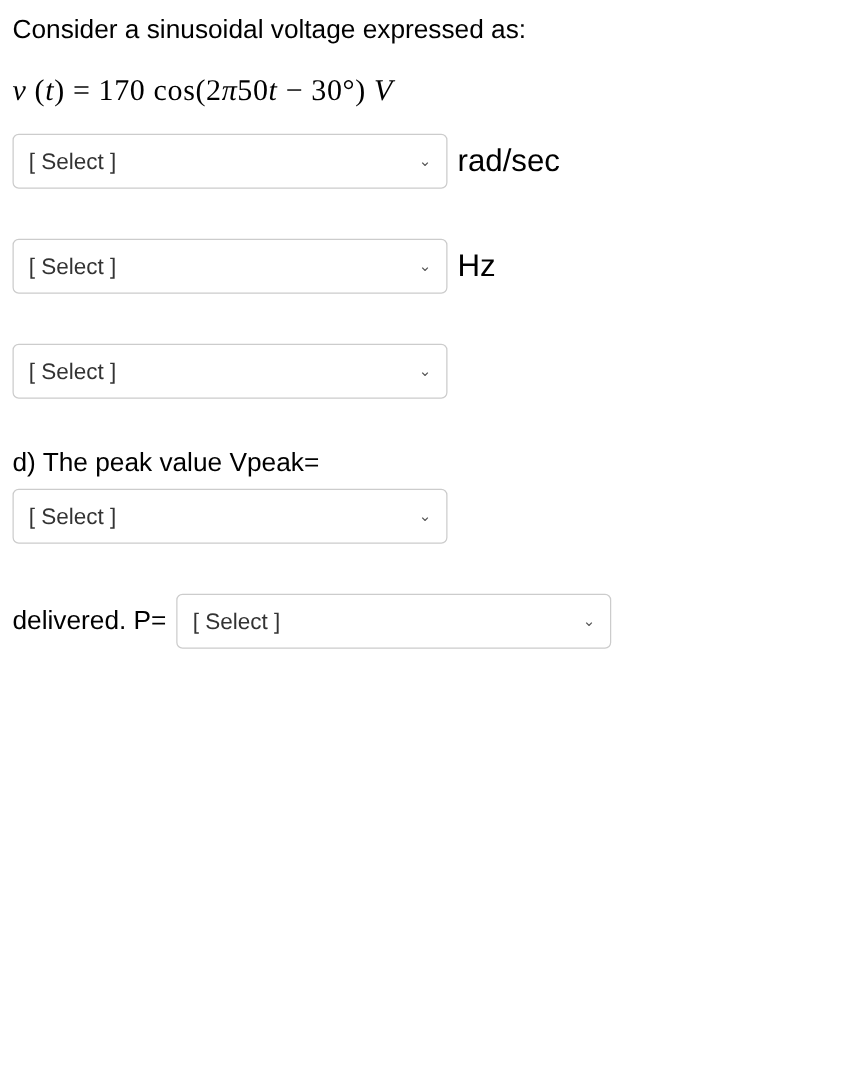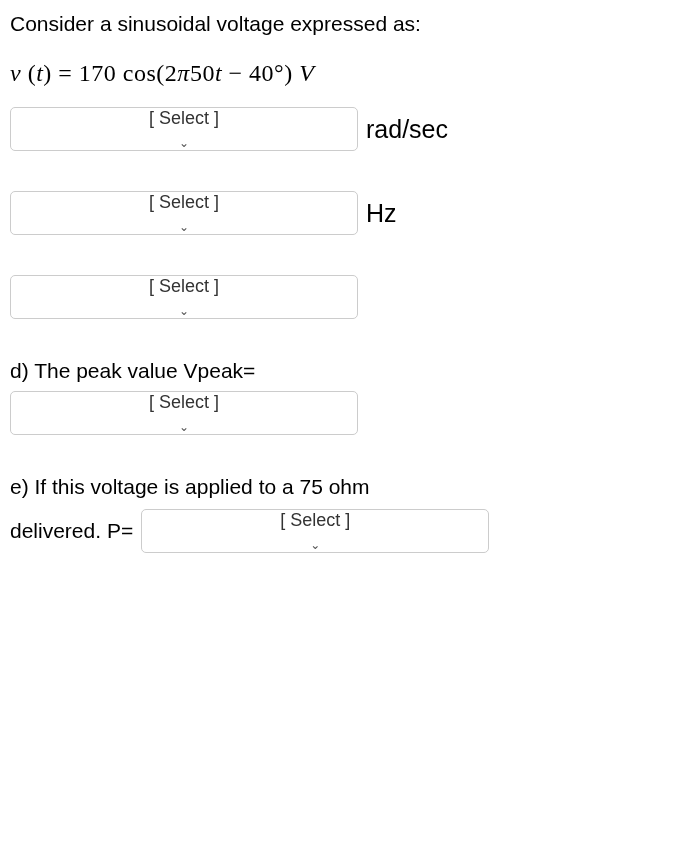--- a/index.html
+++ b/index.html
@@ -49,41 +49,40 @@
       justify-content: space-between;
       width: 348px;
       height: 44px;
       border: 1px solid #ccc;
       border-radius: 5px;
       padding: 0 12px;
       font-size: 18px;
       color: #333;
       background: #fff;
       cursor: pointer;
-      flex-direction: column;
     }
     .select-box .chevron {
       font-size: 12px;
       color: #555;
     }
     .unit {
       font-size: 25px;
     }
     .italic-var {
       font-family: 'Times New Roman', serif;
       font-style: italic;
     }
   </style>
 </head>
 <body>
 
 <div class="intro">Consider a sinusoidal voltage expressed as:</div>
 
 <div class="equation">
-  <span class="italic-var">v</span> <span class="upright">(</span><span class="italic-var">t</span><span class="upright">) = 170 cos(2</span><span class="italic-var">π</span><span class="upright">50</span><span class="italic-var">t</span> <span class="upright">− 40°)</span> <span class="italic-var">V</span>
+  <span class="italic-var">v</span> <span class="upright">(</span><span class="italic-var">t</span><span class="upright">) = 170 cos(2</span><span class="italic-var">π</span><span class="upright">50</span><span class="italic-var">t</span> <span class="upright">− 30°)</span> <span class="italic-var">V</span>
 </div>
 
 <div class="question-block">
   <div class="inline-row">
     <div class="select-box">
       <span>[ Select ]</span>
       <span class="chevron">⌄</span>
     </div>
     <span class="unit">rad/sec</span>
   </div>
@@ -114,21 +113,20 @@
   <div class="inline-row">
     <div class="select-box">
       <span>[ Select ]</span>
       <span class="chevron">⌄</span>
     </div>
     <span class="unit"></span>
   </div>
 </div>
 
 <div class="question-block">
-  <div>e) If this voltage is applied to a 75 ohm</div>
   <div class="inline-row" style="margin-top:10px;">
     <span>delivered. P=</span>
     <div class="select-box">
       <span>[ Select ]</span>
       <span class="chevron">⌄</span>
     </div>
   </div>
 </div>
 
 </body></html>

